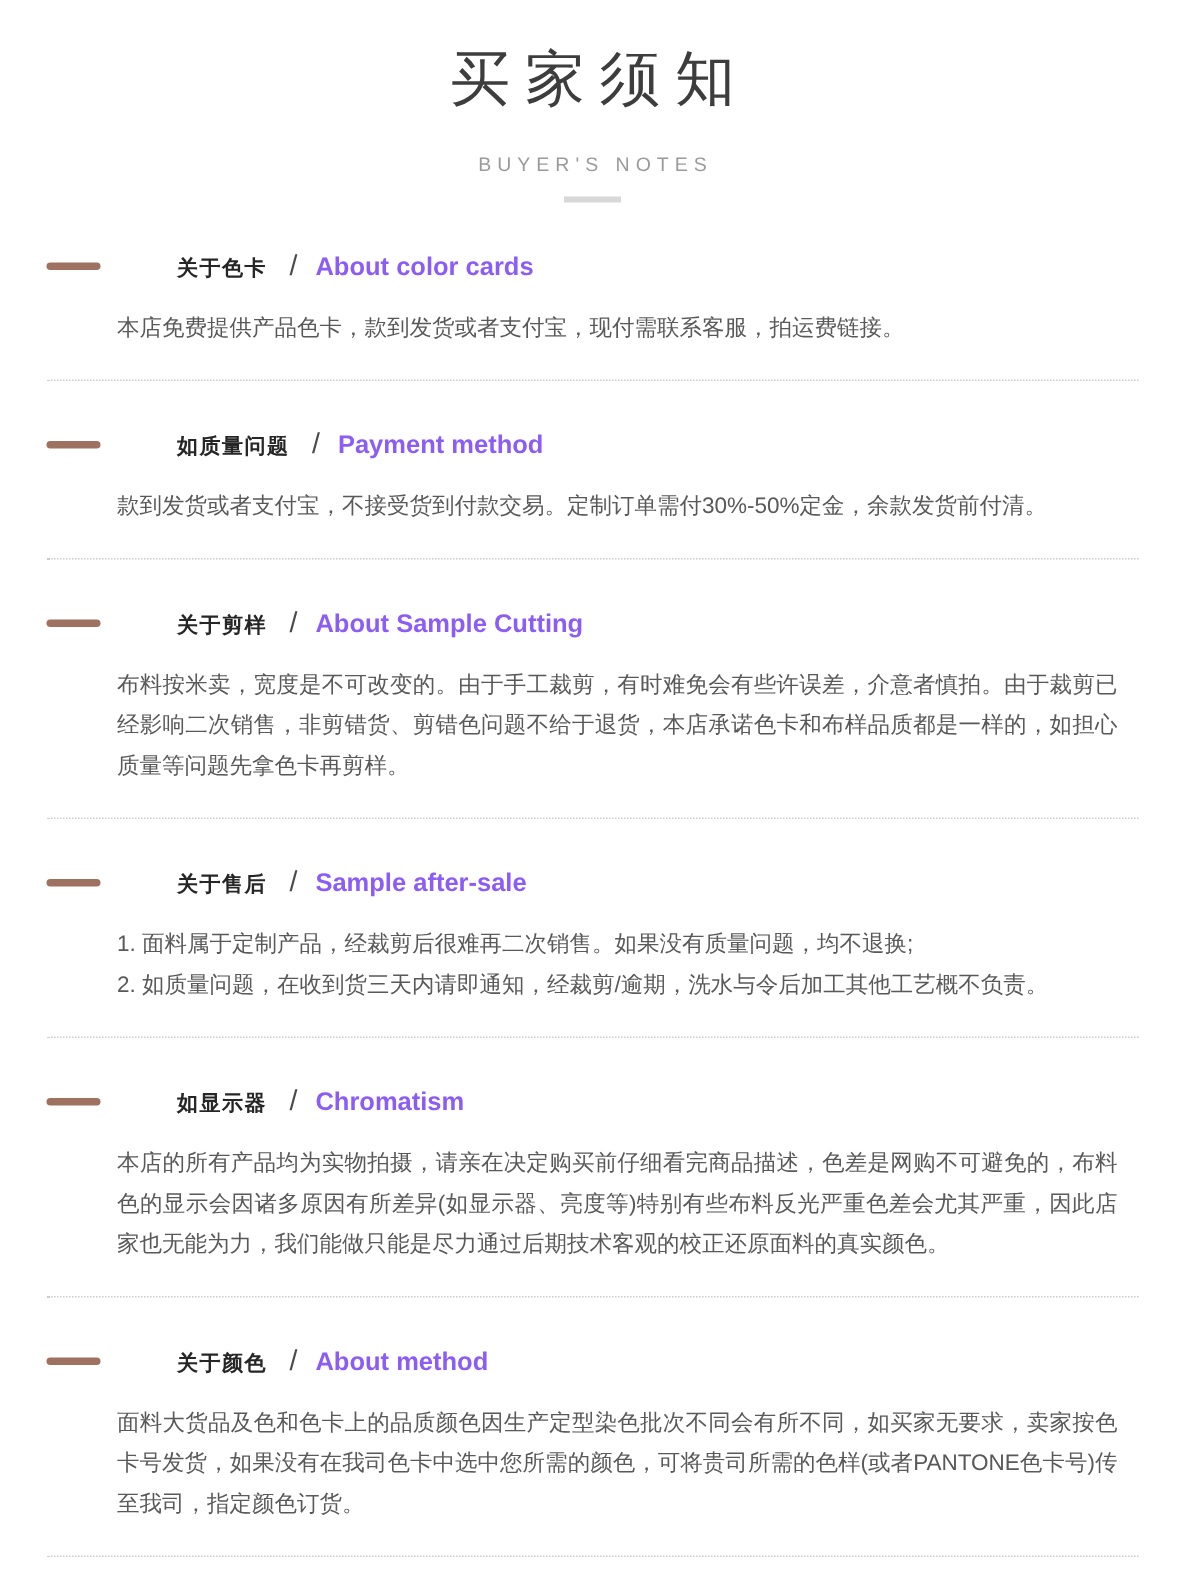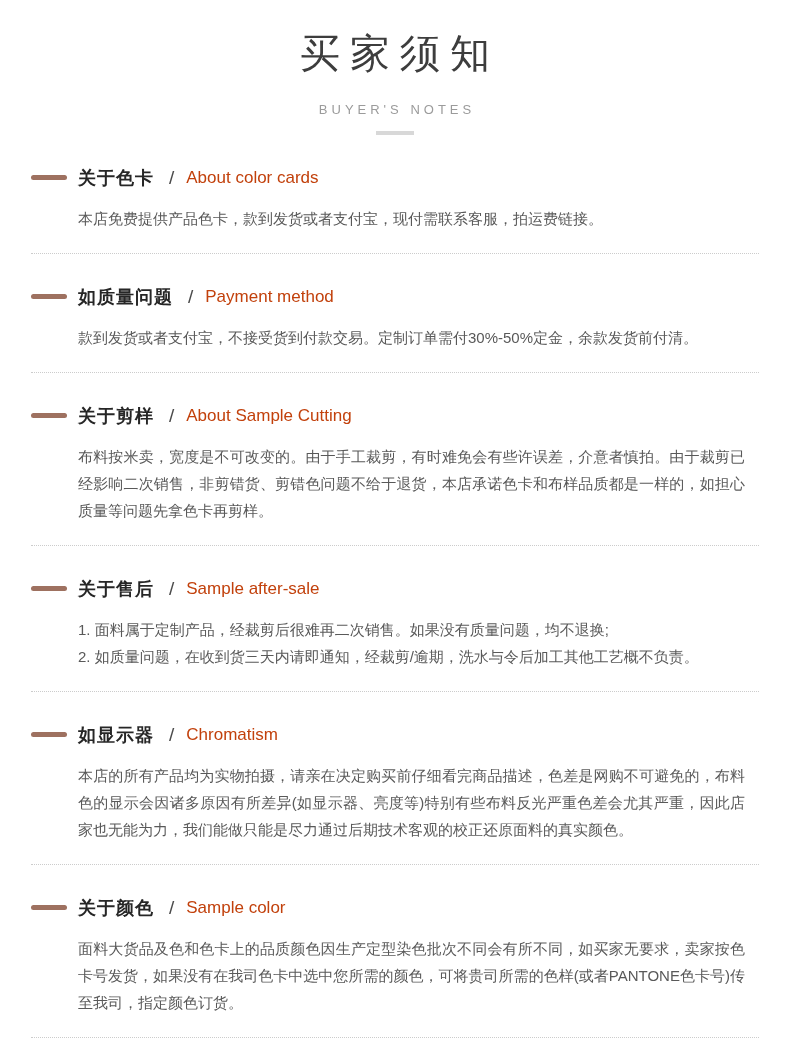--- a/index.html
+++ b/index.html
@@ -63,35 +63,37 @@
     position:absolute;
     left:31px;
     top:50%;
     margin-top:-3px;
     width:36px;
     height:5px;
     border-radius:3px;
     background:var(--accent-dash);
   }
   .zh{
-    font-size:18px;
+    font-size:14px;
     line-height:26px;
     font-weight:700;
     color:var(--heading);
     letter-spacing:1px;
+    margin-left:40px;
   }
   .sep{
     margin:0 12px 0 15px;
     font-size:19px;
     font-weight:300;
     color:#4a4a4a;
   }
   .en{
     font-size:17px;
-    color:#c2410c;
+    color:#8b5cf6;
+    font-weight:bold;
   }
   .section-body{
     padding:14px 45px 0 78px;
   }
   .para{
     font-size:15px;
     line-height:27px;
     color:var(--body-text);
     text-align:justify;
   }
@@ -176,21 +178,21 @@
       <div class="para">本店的所有产品均为实物拍摄，请亲在决定购买前仔细看完商品描述，色差是网购不可避免的，布料色的显示会因诸多原因有所差异(如显示器、亮度等)特别有些布料反光严重色差会尤其严重，因此店家也无能为力，我们能做只能是尽力通过后期技术客观的校正还原面料的真实颜色。</div>
     </div>
     <div class="divider"></div>
   </div>
 
   <div class="section">
     <div class="section-head">
       <span class="dash"></span>
       <span class="zh">关于颜色</span>
       <span class="sep">/</span>
-      <span class="en">Sample color</span>
+      <span class="en">About method</span>
     </div>
     <div class="section-body">
       <div class="para">面料大货品及色和色卡上的品质颜色因生产定型染色批次不同会有所不同，如买家无要求，卖家按色卡号发货，如果没有在我司色卡中选中您所需的颜色，可将贵司所需的色样(或者PANTONE色卡号)传至我司，指定颜色订货。</div>
     </div>
     <div class="divider"></div>
   </div>
 
 </div>
 
 </body></html>

